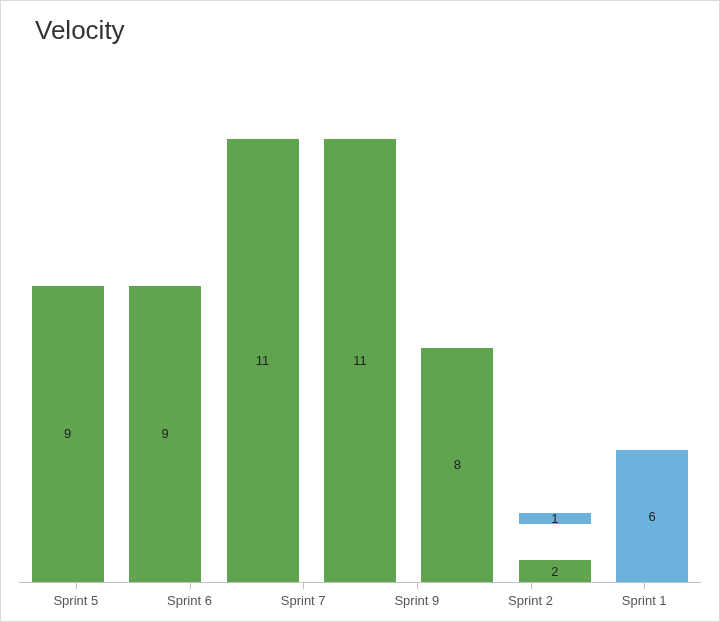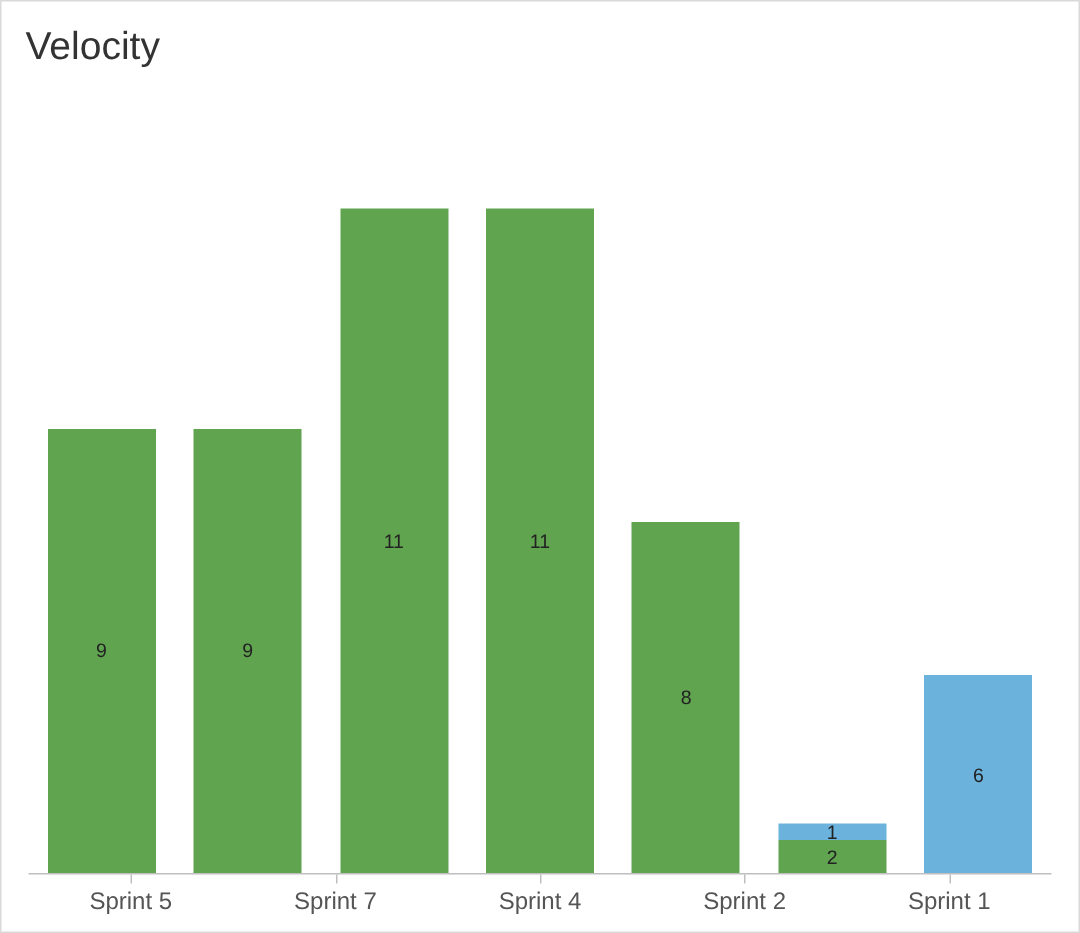--- a/index.html
+++ b/index.html
@@ -8,21 +8,21 @@
     font-family: "Segoe UI", "Helvetica Neue", Arial, sans-serif;
     background: #fff;
     color: #333;
   }
   .chart-wrap {
     width: 720px;
     height: 622px;
     border: 1px solid #d9d9d9;
     background: #fff;
     position: relative;
-    padding: 14px 14px 0 14px;
+    padding: 14px 14px 0 32px;
   }
   .chart-title {
     font-size: 26px;
     font-weight: 300;
     color: #333;
     margin: 0 0 4px 2px;
   }
   .plot {
     position: absolute;
     left: 18px;
@@ -50,38 +50,39 @@
     display: flex;
     flex-direction: column-reverse;
   }
   .seg {
     width: 100%;
     display: flex;
     align-items: center;
     justify-content: center;
     font-size: 13px;
     color: #222;
+    margin-top: 36px;
   }
   .seg.completed { background: #60a450; }
   .seg.planned   { background: #6bb3dd; }
   .x-axis {
     position: absolute;
     left: 18px;
     right: 18px;
     bottom: 0;
     height: 38px;
     display: flex;
     justify-content: space-around;
     align-items: flex-start;
   }
   .x-tick {
     flex: 1 1 0;
     position: relative;
     text-align: center;
-    font-size: 16px;
+    font-size: 13px;
     color: #555;
     padding-top: 10px;
   }
   .x-tick::before {
     content: "";
     position: absolute;
     left: 50%;
     top: 0;
     width: 1px;
     height: 6px;
@@ -130,18 +131,19 @@
         <div class="bar-slot">
           <div class="bar-stack" style="height: 50%;">
             <div class="seg planned" style="height: 50%; background: rgb(107, 179, 221);">6</div>
           </div>
         </div>
       </div>
   </div>
 
   <div class="x-axis" id="xaxis">
       <div class="x-tick">Sprint 5</div>
+      <div class="x-tick">Sprint 6</div>
       <div class="x-tick">Sprint 7</div>
-      <div class="x-tick">Sprint 4</div>
+      <div class="x-tick">Sprint 9</div>
       <div class="x-tick">Sprint 2</div>
       <div class="x-tick">Sprint 1</div>
     </div>
 </div>
 
 </body></html>

